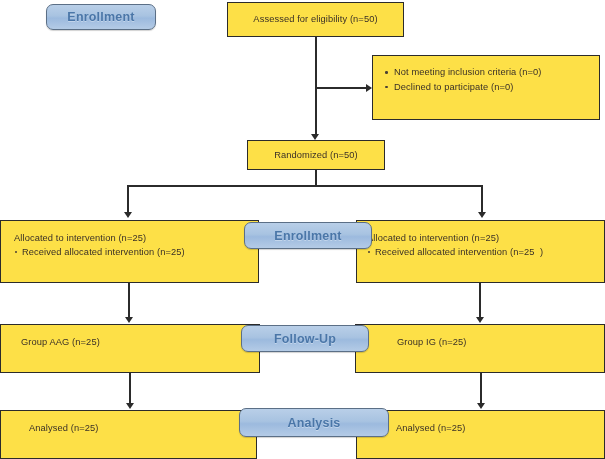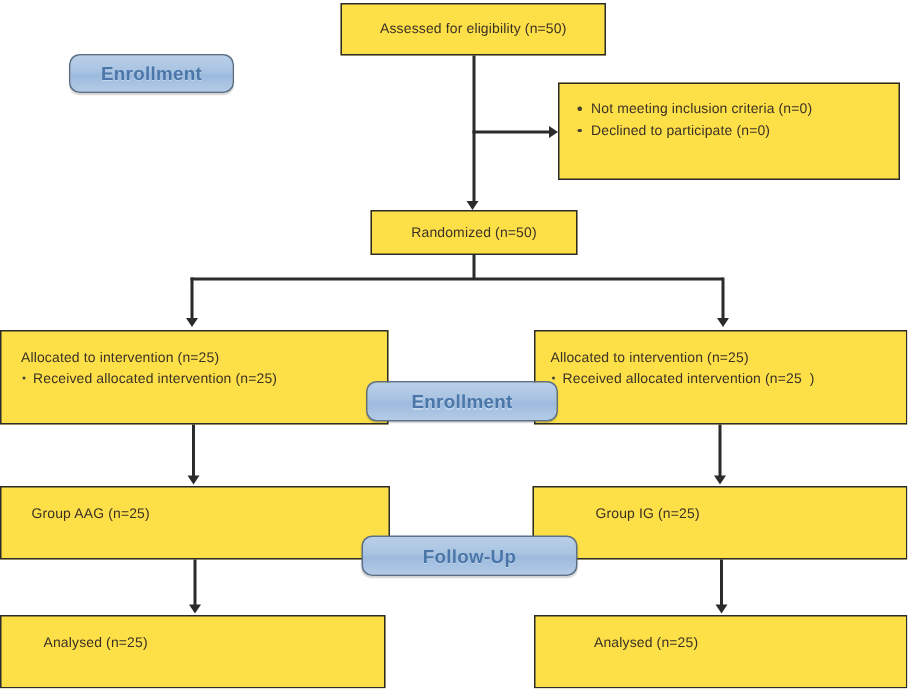--- a/index.html
+++ b/index.html
@@ -82,21 +82,20 @@
     justify-content: center;
     background: linear-gradient(to bottom, #b9cfe8 0%, #a8c3e1 45%, #9cbade 55%, #b4cbe6 100%);
     border: 1.3px solid #5b6f86;
     border-radius: 7px;
     color: #4a76a8;
     font-size: 12.5px;
     font-weight: bold;
     letter-spacing: 0.2px;
     text-shadow: 0 1px 0 rgba(255,255,255,0.35);
     box-shadow: 0 1px 1px rgba(0,0,0,0.18);
-    margin-top: 32px;
   }
   
   .vline, .hline {
     position: absolute;
     background: #2b2b2b;
   }
   .vline { width: 1.6px; }
   .hline { height: 1.6px; }
   .arrow-down {
     position: absolute;
@@ -174,31 +173,34 @@
   <div class="arrow-down" style="left:475.5px; top:317px;"></div>
 
   <div class="box pad" style="left:0px; top:324px; width:260px; height:49px; padding-top:11px; padding-left:20px;">
     <span class="txt">Group AAG (n=25)</span>
   </div>
 
   <div class="box pad" style="left:355px; top:324px; width:250px; height:49px; padding-top:11px; padding-left:41px;">
     <span class="txt">Group IG (n=25)</span>
   </div>
 
-  <div class="stage" style="left:241px; top:325px; width:144px; height:27px;">
+  <div class="stage" style="left:241px; top:325px; width:128px; height:27px;">
     <span>Follow-Up</span>
   </div>
 
   <div class="vline" style="left:129px; top:373px; height:32px;"></div>
   <div class="arrow-down" style="left:125.5px; top:403px;"></div>
   <div class="vline" style="left:480px; top:373px; height:32px;"></div>
   <div class="arrow-down" style="left:476.5px; top:403px;"></div>
 
   <div class="box pad" style="left:0px; top:410px; width:257px; height:49px; padding-top:11px; padding-left:28px;">
     <span class="txt">Analysed (n=25)</span>
   </div>
 
   <div class="box pad" style="left:356px; top:410px; width:249px; height:49px; padding-top:11px; padding-left:39px;">
     <span class="txt">Analysed (n=25)</span>
   </div>
 
+  <div class="stage" style="left:239px; top:408px; width:150px; height:29px;">
+    <span>Analysis</span>
+  </div>
 
 </div>
 
 </body></html>

